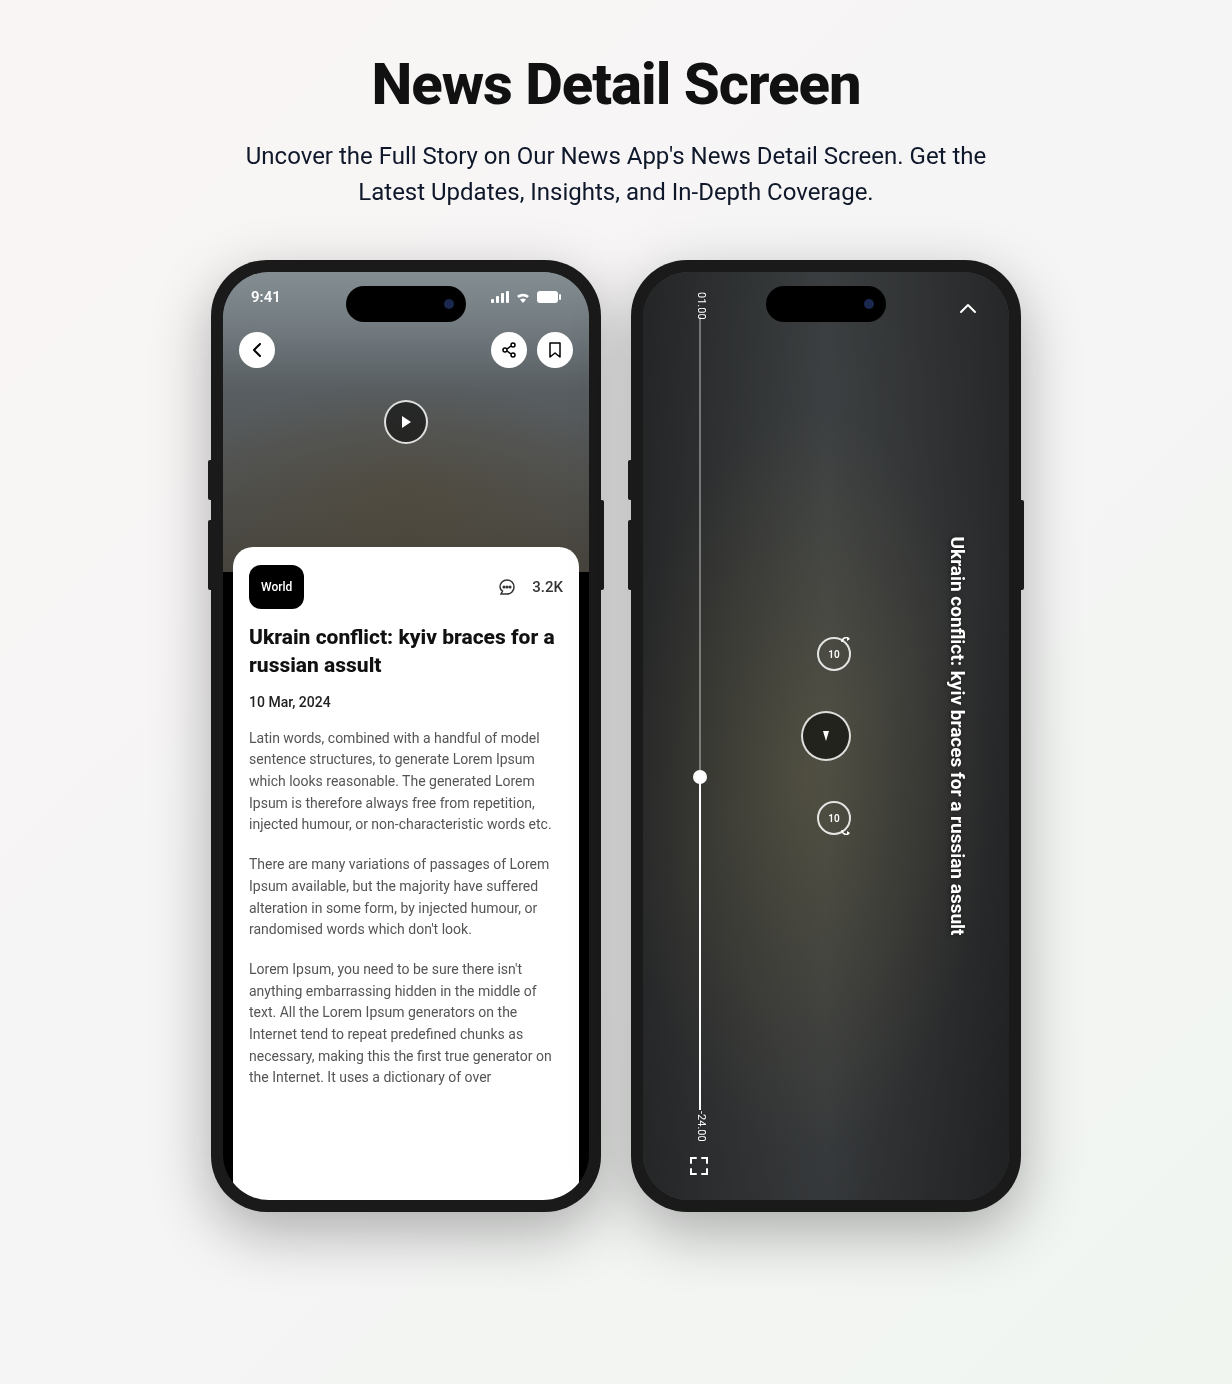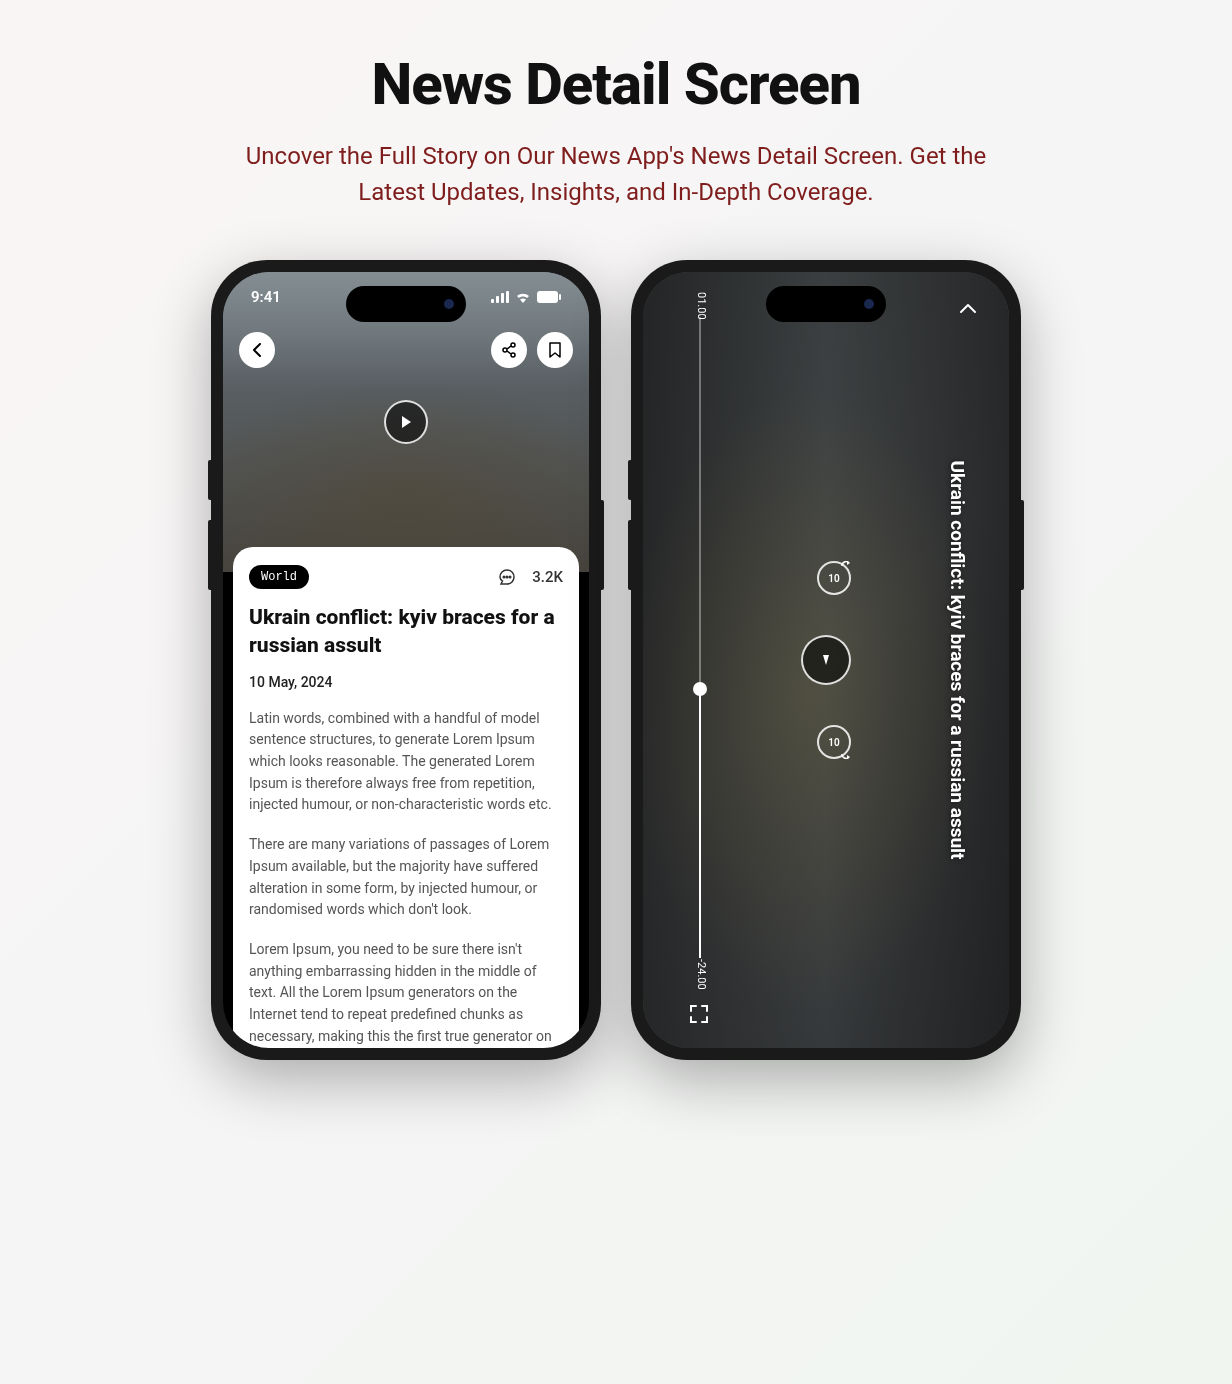--- a/index.html
+++ b/index.html
@@ -23,34 +23,34 @@
 }
 .title {
   font-size: 58px;
   font-weight: 800;
   color: #111;
   letter-spacing: -1px;
   margin-bottom: 20px;
 }
 .subtitle {
   font-size: 24px;
-  color: #7f1d1d;
+  color: #0f172a;
   line-height: 1.5;
   max-width: 780px;
   margin: 0 auto;
 }
 .phones {
   display: flex;
   justify-content: center;
   gap: 30px;
   margin-top: 50px;
 }
 .phone {
   width: 390px;
-  height: 800px;
+  height: 952px;
   background: #1a1a1a;
   border-radius: 56px;
   padding: 12px;
   position: relative;
   box-shadow: 0 20px 60px rgba(0,0,0,0.3);
 }
 .phone::before {
   content: "";
   position: absolute;
   left: -3px;
@@ -197,23 +197,22 @@
   display: flex;
   justify-content: space-between;
   align-items: center;
   margin-bottom: 14px;
 }
 .category-chip {
   background: #000;
   color: #fff;
   font-size: 12px;
   font-weight: 500;
-  padding: 5px 12px;
+  padding: 15px 12px;
   border-radius: 12px;
-  font-family: Liberation Mono, monospace;
 }
 .comments {
   display: flex;
   align-items: center;
   gap: 16px;
   font-size: 15px;
   font-weight: 500;
   color: #333;
 }
 .article-title {
@@ -434,21 +433,21 @@
               <svg width="18" height="18" viewBox="0 0 18 18" fill="none" stroke="#333" stroke-width="1.5">
                   <path d="M2 9 C2 5 5 2 9 2 C13 2 16 5 16 9 C16 13 13 16 9 16 L3 16 L4.5 13 C3 12 2 10.5 2 9 Z"></path>
                   <circle cx="6" cy="9" r="0.8" fill="#333"></circle>
                   <circle cx="9" cy="9" r="0.8" fill="#333"></circle>
                   <circle cx="12" cy="9" r="0.8" fill="#333"></circle>
                 </svg>
               <span>3.2K</span>
             </div>
           </div>
           <h2 class="article-title">Ukrain conflict: kyiv braces for a russian assult</h2>
-          <div class="article-date">10 May, 2024</div>
+          <div class="article-date">10 Mar, 2024</div>
           <div class="article-body">
             <p>Latin words, combined with a handful of model sentence structures, to generate Lorem Ipsum which looks reasonable. The generated Lorem Ipsum is therefore always free from repetition, injected humour, or non-characteristic words etc.</p>
             <p>There are many variations of passages of Lorem Ipsum available, but the majority have suffered alteration in some form, by injected humour, or randomised words which don't look.</p>
             <p>Lorem Ipsum, you need to be sure there isn't anything embarrassing hidden in the middle of text. All the Lorem Ipsum generators on the Internet tend to repeat predefined chunks as necessary, making this the first true generator on the Internet. It uses a dictionary of over</p>
 
           </div>
         </div>
       </div>
     </div>
 

